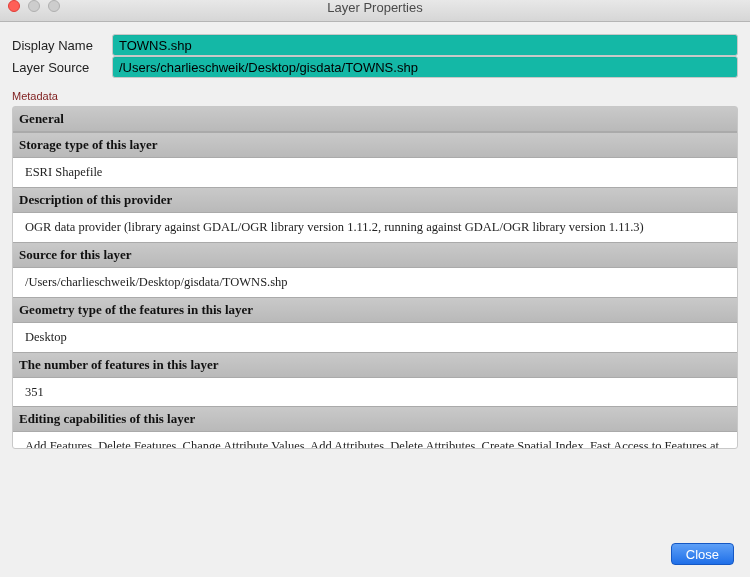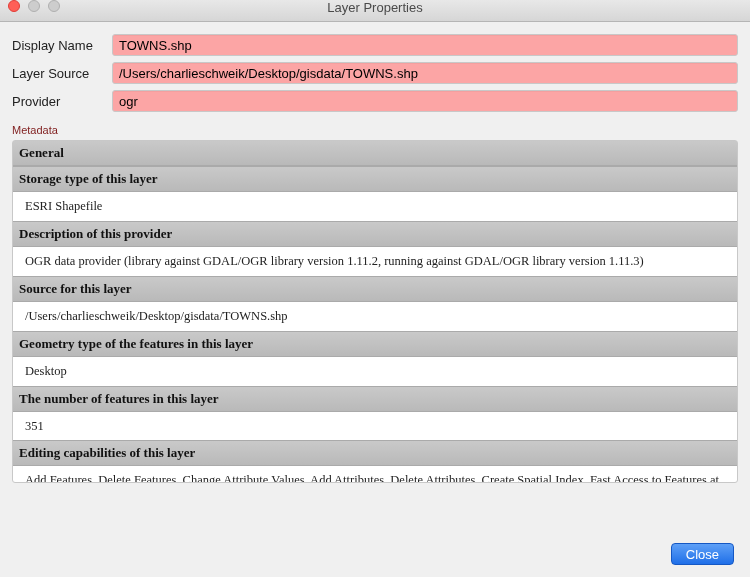--- a/index.html
+++ b/index.html
@@ -23,26 +23,26 @@
     }
     .traffic-lights { display: flex; gap: 8px; }
     .light { width: 12px; height: 12px; border-radius: 50%; }
     .light.red { background: #ff5f57; border: 0.5px solid #e03e38; }
     .light.gray { background: #cdcdcd; border: 0.5px solid #b0b0b0; }
     .title {
       position: absolute; left: 0; right: 0; text-align: center;
       font-size: 13px; color: #4a4a4a; pointer-events: none;
     }
     .content { padding: 12px 12px 0 12px; }
-    .form-row { display: flex; align-items: center; margin-bottom: 6px; }
+    .form-row { display: flex; align-items: center; }
     .form-label { width: 100px; font-size: 13px; color: #222; }
     .form-input {
       flex: 1; height: 22px; padding: 2px 6px;
       border: 1px solid #c8c8c8; border-radius: 3px;
-      font-size: 13px; background: #fca5a5;
+      font-size: 13px; background: #14b8a6;
       box-shadow: inset 0 1px 0 rgba(0,0,0,0.03);
     }
     .section-label { font-size: 11px; color: #7f1d1d; margin: 12px 0 4px 0; }
     .fieldset {
       border: 1px solid #c8c8c8; border-radius: 3px; background: #fff;
       position: relative; height: 343px; font-family: Liberation Serif, serif;
     }
     .meta-scroll {
       position: absolute; top: 0; left: 0; right: 0; bottom: 0;
       overflow-y: auto;
@@ -87,24 +87,20 @@
 <div class="content">
 
   <div class="form-row">
     <div class="form-label">Display Name</div>
     <input class="form-input" value="TOWNS.shp" style="">
   </div>
   <div class="form-row">
     <div class="form-label">Layer Source</div>
     <input class="form-input" value="/Users/charlieschweik/Desktop/gisdata/TOWNS.shp" style="">
   </div>
-  <div class="form-row">
-    <div class="form-label">Provider</div>
-    <input class="form-input" value="ogr" style="">
-  </div>
 
   <div class="section-label">Metadata</div>
 
   <div class="fieldset">
     <div class="meta-scroll" id="meta-scroll">
         <div class="meta-header first">General</div>
         <div class="meta-header">Storage type of this layer</div>
         <div class="meta-value">ESRI Shapefile</div>
         <div class="meta-header">Description of this provider</div>
         <div class="meta-value">OGR data provider (library against GDAL/OGR library version 1.11.2, running against GDAL/OGR library version 1.11.3)</div>

